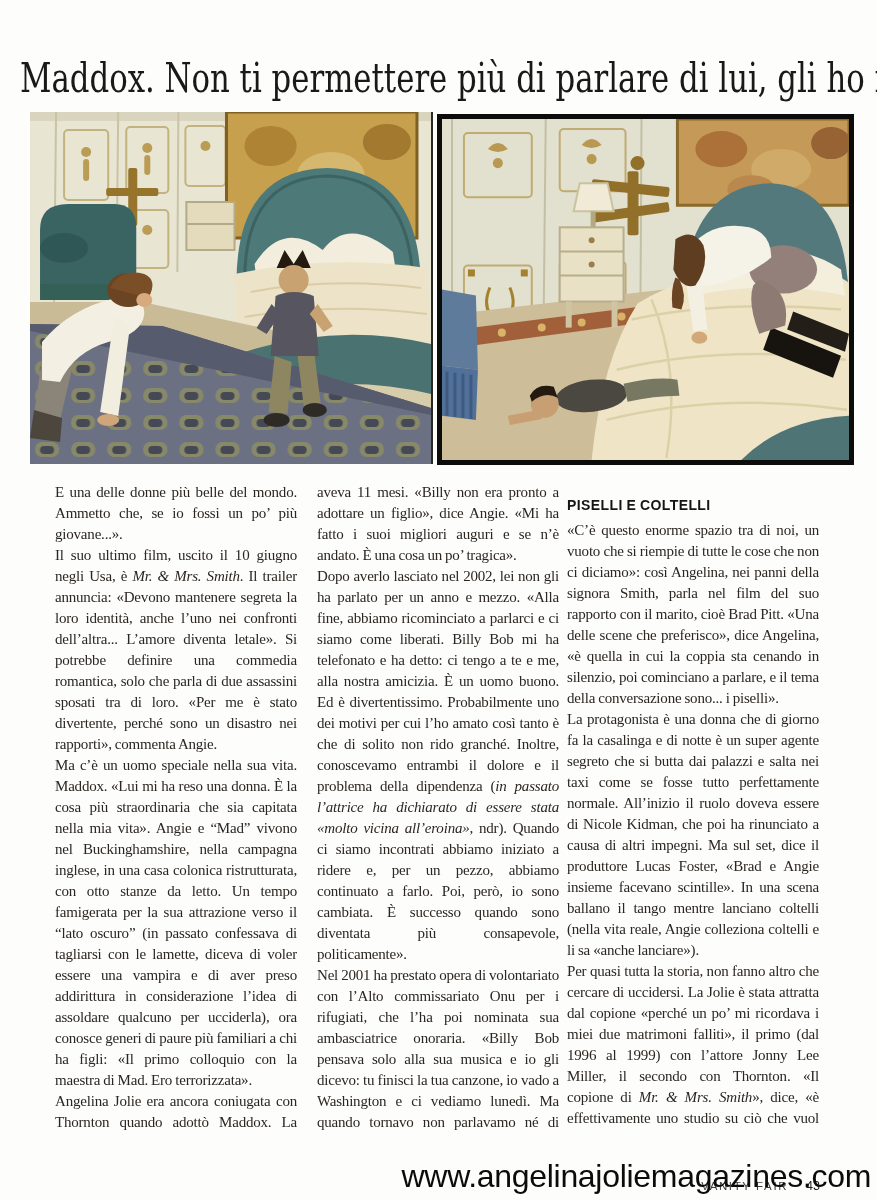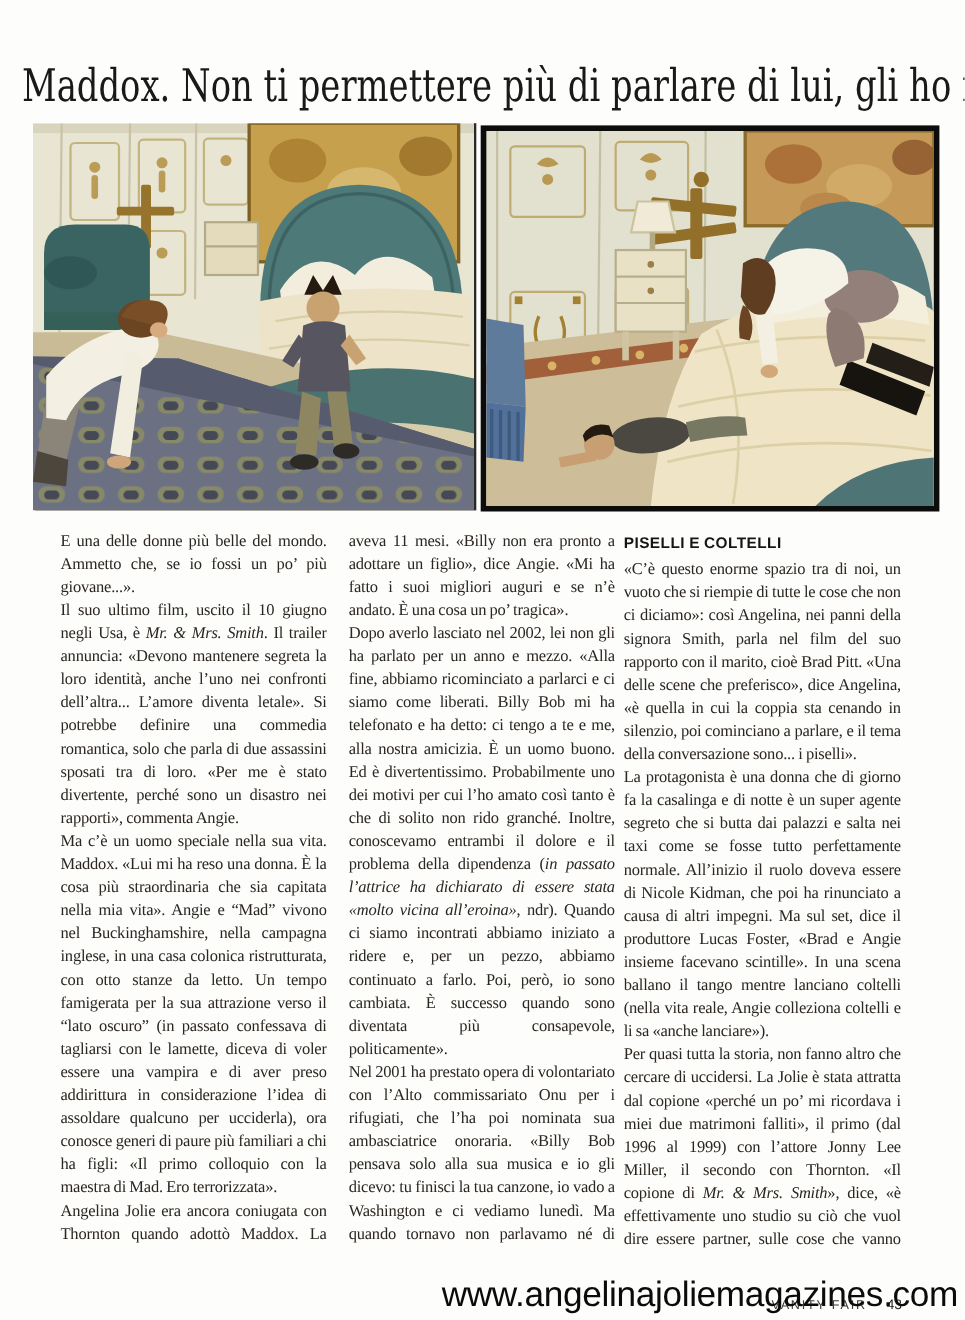--- a/index.html
+++ b/index.html
@@ -19,21 +19,21 @@
 
   
   .col{position:absolute;top:482px;width:242px;height:652px;overflow:hidden;
        text-align:justify;font-size:15px;line-height:21px;letter-spacing:-0.2px;word-spacing:-0.5px;color:#2b2620;}
   .col p{margin:0;}
   .col-1{left:55px;}
   .col-2{left:317px;}
   .col-3{left:567px;width:252px;}
   .subhead{font-family:"Liberation Sans",sans-serif;font-weight:700;font-size:14px;
            letter-spacing:.4px;color:#151515;margin:15px 0 4px;text-align:left;}
-  .subhead.first{margin-top:1px;}
+  .subhead.first{margin-top:13px;}
   .col em{}
 
   
   .folio{position:absolute;top:1143px;left:520px;width:300px;text-align:right;
          font-family:"Liberation Sans",sans-serif;font-size:11.5px;letter-spacing:1.6px;color:#3c3c3c;margin-top:36px;}
   .folio .pagenum{margin-left:18px;font-size:12.5px;letter-spacing:0;color:#1e1e1e;}
   .watermark{position:absolute;top:1158px;right:6px;
              font-family:"Liberation Sans",sans-serif;font-size:32px;letter-spacing:-0.3px;color:#0b0b0b;}
 </style>
 </head>

